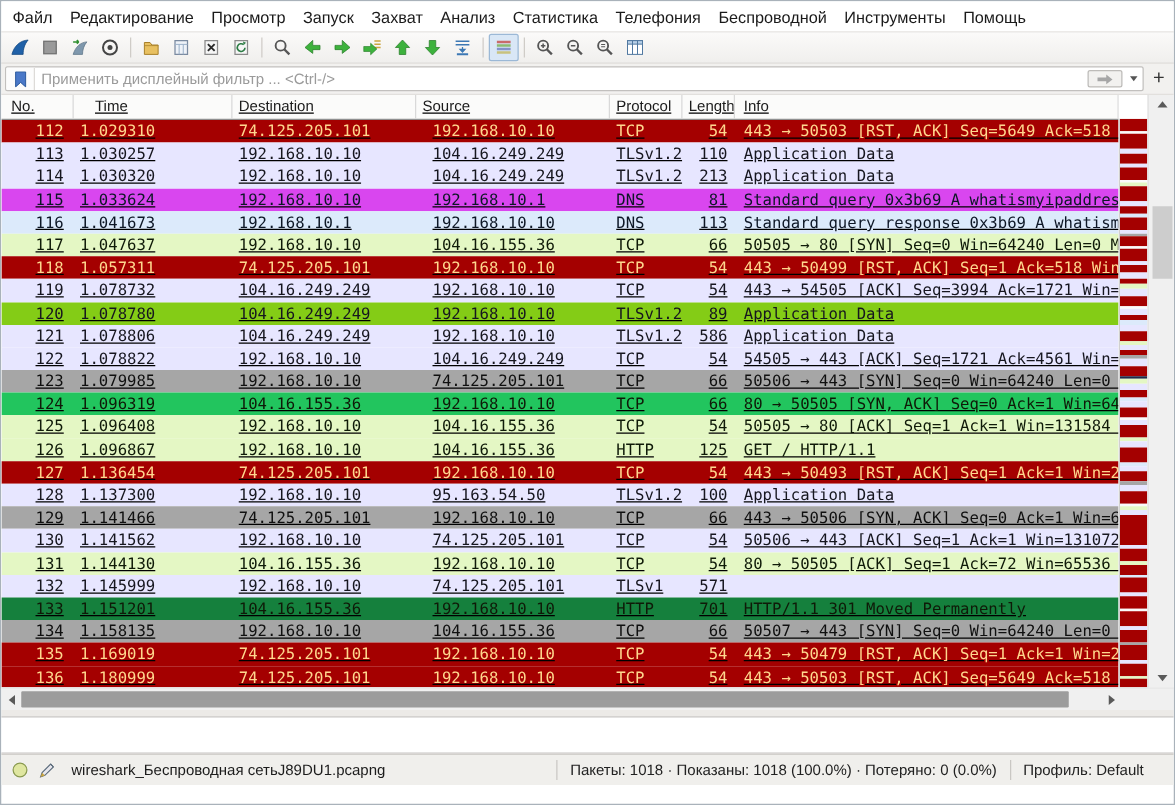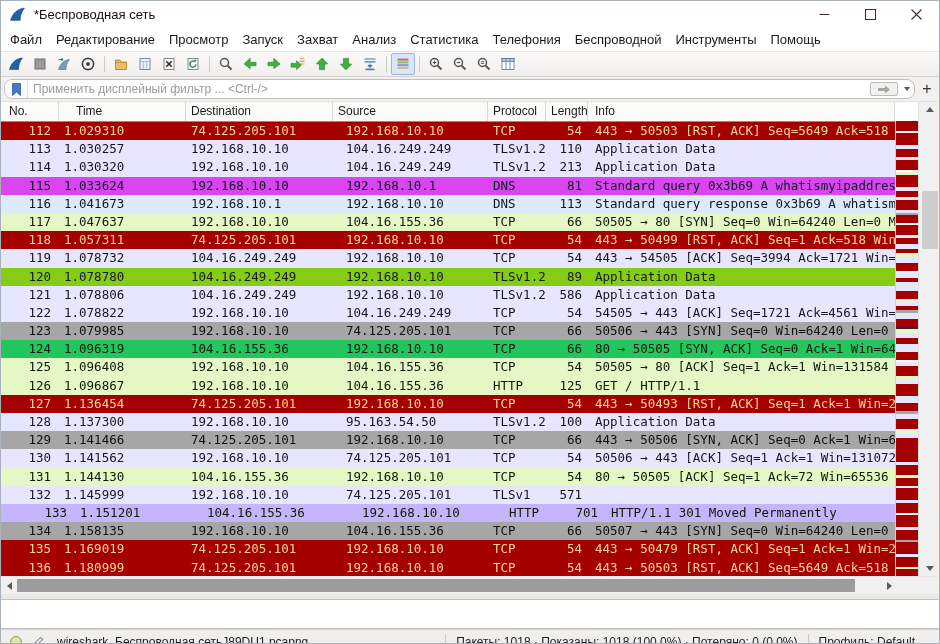--- a/index.html
+++ b/index.html
@@ -21,35 +21,35 @@
   
   .toolbar{height:24px;background:linear-gradient(#fbfaf9,#f0efed);border-top:1px solid #e6e4e1;
     border-bottom:1px solid #d6d3cf;display:flex;align-items:center;padding-left:3px;flex:none;}
   .tb-btn{width:24px;height:22px;border:1px solid transparent;background:transparent;display:flex;
     align-items:center;justify-content:center;padding:0;margin:0;}
   .tb-btn.pressed{background:#d9e7f6;border:1px solid #9bb8d6;border-radius:2px;}
   .tb-ic svg{width:16px;height:16px;display:block;}
   .tb-sep{width:1px;height:16px;background:#cfccc7;margin:0 4px;flex:none;}
   
   .filterbar{height:22px;background:#f2f1ef;display:flex;align-items:center;padding:1px 3px;flex:none;border-bottom:1px solid #e2e0dd;}
-  .filter-input-wrap{flex:1;height:18px;background:#fff;border:1px solid #c2c0be;border-radius:8px;display:flex;align-items:center;overflow:hidden;}
+  .filter-input-wrap{flex:1;height:18px;background:#fff;border:1px solid #c2c0be;border-radius:2px;display:flex;align-items:center;overflow:hidden;}
   .bookmark-btn{width:23px;height:100%;border:none;border-right:1px solid #dddbd8;background:#fcfcfc;display:flex;align-items:center;justify-content:center;padding:0;}
   .bookmark-btn svg{width:11px;height:13px;display:block;}
   input.filter-input{flex:1;border:none;outline:none;background:transparent;font-size:12px;color:#333;
     padding:0 5px;font-family:"Liberation Sans",sans-serif;}
   input.filter-input::placeholder{color:#9b9b9b;}
   .apply-btn{width:28px;height:14px;border:1px solid #bdbbb8;border-radius:2px;background:#f2f1ef;
     display:flex;align-items:center;justify-content:center;padding:0;margin-right:2px;}
   .apply-btn svg{width:14px;height:9px;display:block;}
   .caret-btn{width:14px;height:16px;background:transparent;border:none;display:flex;align-items:center;justify-content:center;padding:0;}
   .caret{width:0;height:0;border-left:3.5px solid transparent;border-right:3.5px solid transparent;border-top:4px solid #555;}
   .add-btn{width:18px;height:18px;background:transparent;border:none;font-size:16px;line-height:16px;color:#333;padding:0;margin-left:3px;}
   
   .packet-area{height:474px;display:flex;flex:none;background:#fff;}
-  .table-wrap{width:894px;display:flex;flex-direction:column;overflow:hidden;flex:none;}
+  .table-wrap{width:894px;display:flex;flex-direction:column;overflow:hidden;flex:none;text-decoration:underline;}
   .header-row{height:19px;display:flex;background:#fbfbfa;border-bottom:1px solid #8f8f8f;font-size:12px;color:#1b1b1b;flex:none;}
   .hcell{border-right:1px solid #d9d9d9;box-sizing:border-box;line-height:18px;overflow:hidden;white-space:nowrap;flex:none;}
   .rows{height:455px;overflow:hidden;font-family:"DejaVu Sans Mono",monospace;font-size:12.5px;}
   .prow{height:18.2px;line-height:18.3px;display:flex;white-space:nowrap;overflow:hidden;}
   .cell{overflow:hidden;box-sizing:border-box;flex:none;}
   .c-no{width:58px;text-align:right;padding-right:8px;}
   .c-time{width:127px;padding-left:5px;}
   .c-src{width:155px;padding-left:5px;}
   .c-dst{width:147px;padding-left:5px;}
   .c-proto{width:58px;padding-left:5px;}
@@ -83,45 +83,20 @@
   .sb-icon-btn svg{width:14px;height:14px;display:block;}
   .sb-filename{margin-left:8px;flex:1;white-space:nowrap;overflow:hidden;color:#1c1c1c;}
   .sb-sect{border-left:1px solid #c9c7c3;padding:0 10px;white-space:nowrap;height:16px;line-height:16px;}
   .resize-grip{width:14px;height:14px;align-self:flex-end;position:relative;}
 </style>
 </head>
 <body>
 
 <div id="window">
 
-  <div class="titlebar">
-    <span class="app-icon">
-      <svg viewBox="0 0 16 16">
-          <path d="M1.5 13.5 C3.5 6.5 8 2.5 14.5 2 C11.5 5.5 10.5 9.5 10.5 13.5 Z" fill="#2061a8" stroke="#14487f" stroke-width="0.6"></path>
-        </svg>
-    </span>
-    <span class="title-text">*Беспроводная сеть</span>
-    <span class="win-controls">
-      <button class="win-btn">
-        <svg viewBox="0 0 11 11">
-            <path d="M0.5 5.5 H10.5" stroke="#333" stroke-width="1"></path>
-          </svg>
-      </button>
-      <button class="win-btn">
-        <svg viewBox="0 0 11 11">
-            <rect x="0.5" y="0.5" width="10" height="10" fill="none" stroke="#333" stroke-width="1"></rect>
-          </svg>
-      </button>
-      <button class="win-btn">
-        <svg viewBox="0 0 11 11">
-            <path d="M0.5 0.5 L10.5 10.5 M10.5 0.5 L0.5 10.5" stroke="#333" stroke-width="1.1"></path>
-          </svg>
-      </button>
-    </span>
-  </div>
 
   <div class="menubar">
       <span class="menu-item">Файл</span>
       <span class="menu-item">Редактирование</span>
       <span class="menu-item">Просмотр</span>
       <span class="menu-item">Запуск</span>
       <span class="menu-item">Захват</span>
       <span class="menu-item">Анализ</span>
       <span class="menu-item">Статистика</span>
       <span class="menu-item">Телефония</span>
@@ -512,21 +487,21 @@
             <div class="cell c-info">80 → 50505 [ACK] Seq=1 Ack=72 Win=65536 L</div>
           </div>
           <div class="prow" style="background: rgb(231, 230, 255); color: rgb(22, 22, 31);">
             <div class="cell c-no">132</div>
             <div class="cell c-time">1.145999</div>
             <div class="cell c-src">192.168.10.10</div>
             <div class="cell c-dst">74.125.205.101</div>
             <div class="cell c-proto">TLSv1</div>
             <div class="cell c-len">571</div>
           </div>
-          <div class="prow" style="background: #c4b5fd; color: rgb(15, 26, 8); padding-left: 16px;">
+          <div class="prow" style="background: #15803d; color: rgb(15, 26, 8);">
             <div class="cell c-no">133</div>
             <div class="cell c-time">1.151201</div>
             <div class="cell c-src">104.16.155.36</div>
             <div class="cell c-dst">192.168.10.10</div>
             <div class="cell c-proto">HTTP</div>
             <div class="cell c-len">701</div>
             <div class="cell c-info">HTTP/1.1 301 Moved Permanently</div>
           </div>
           <div class="prow" style="background: rgb(166, 166, 166); color: rgb(16, 16, 16);">
             <div class="cell c-no">134</div>

